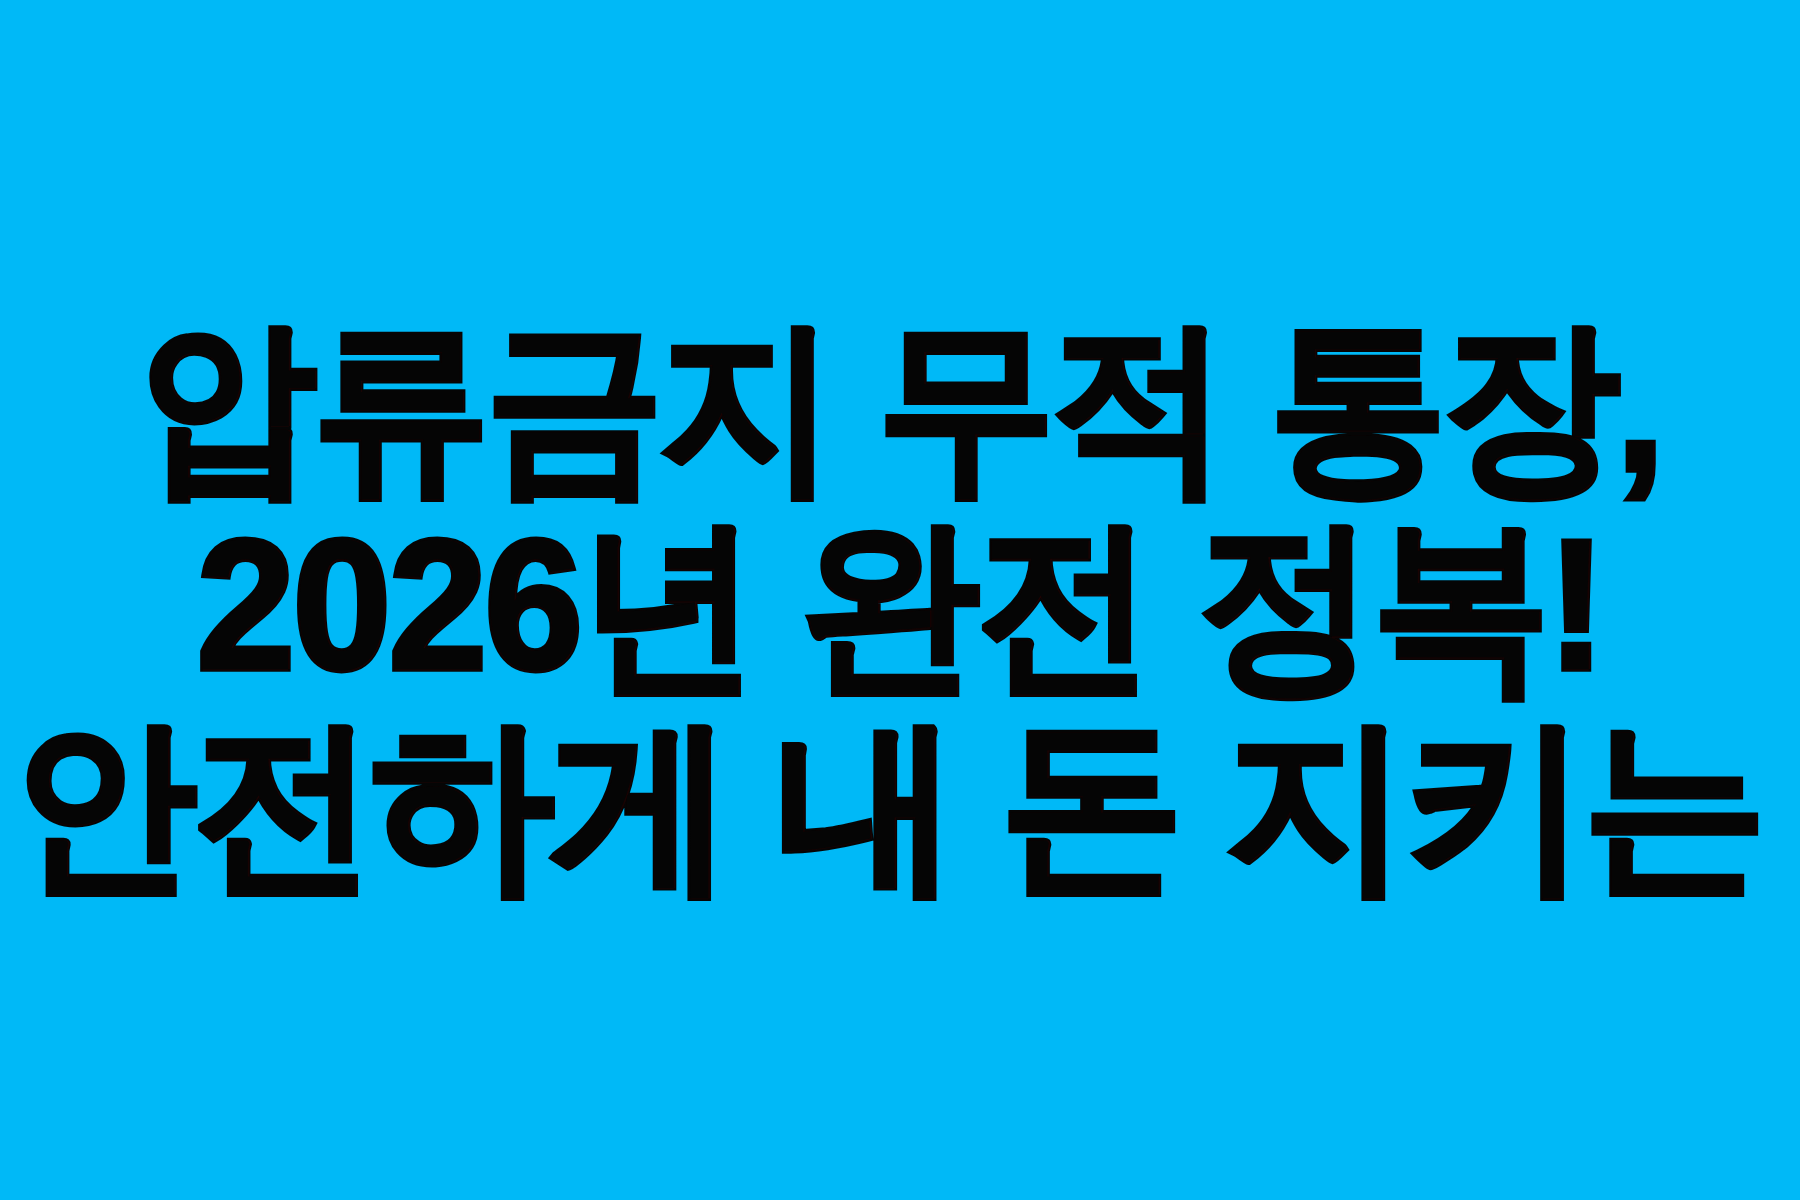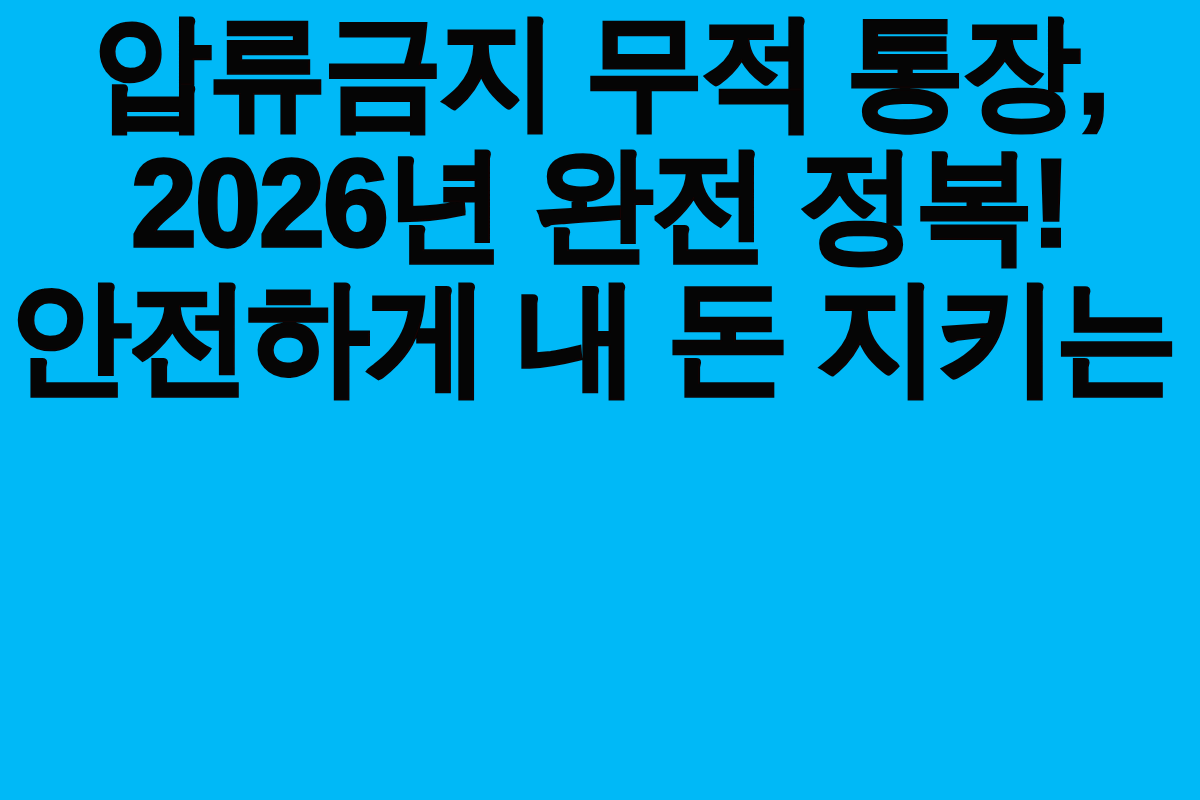--- a/index.html
+++ b/index.html
@@ -15,21 +15,21 @@
     font-family: "Liberation Sans", "DejaVu Sans", sans-serif;
   }
 
   
   #thumbnail-canvas {
     position: relative;
     width: 1200px;
     height: 800px;
     box-sizing: border-box;
     display: flex;
-    align-items: flex-start;
+    align-items: center;
     justify-content: center;
     background: #00b9f7; 
   }
 
   
   #headline-block {
     position: relative;
     width: 100%;
     text-align: center;
     

